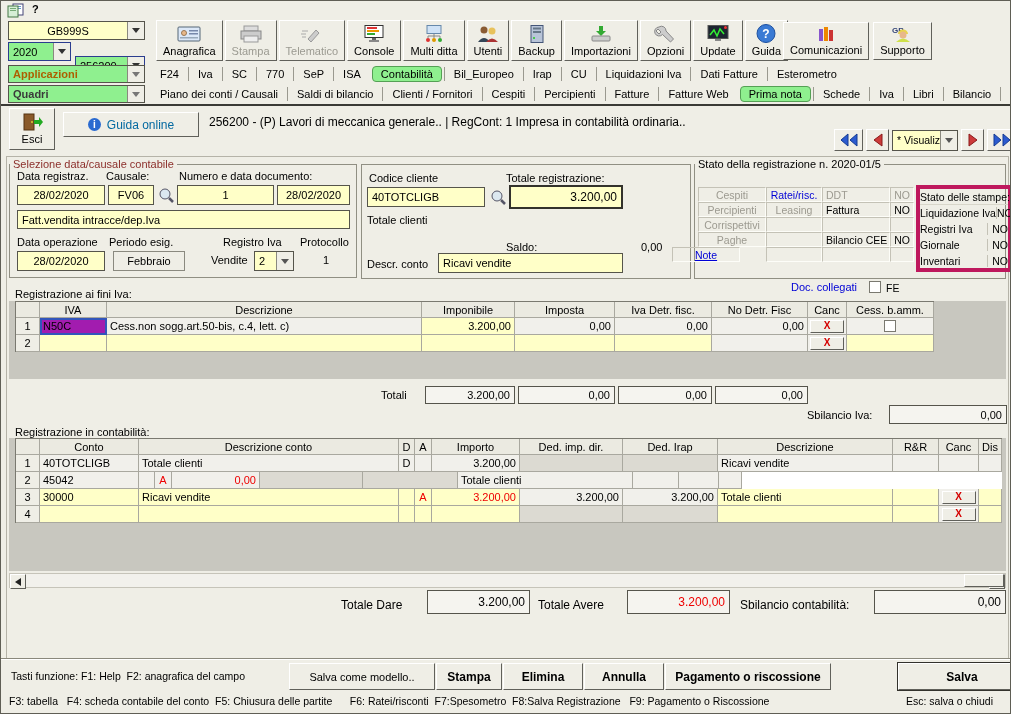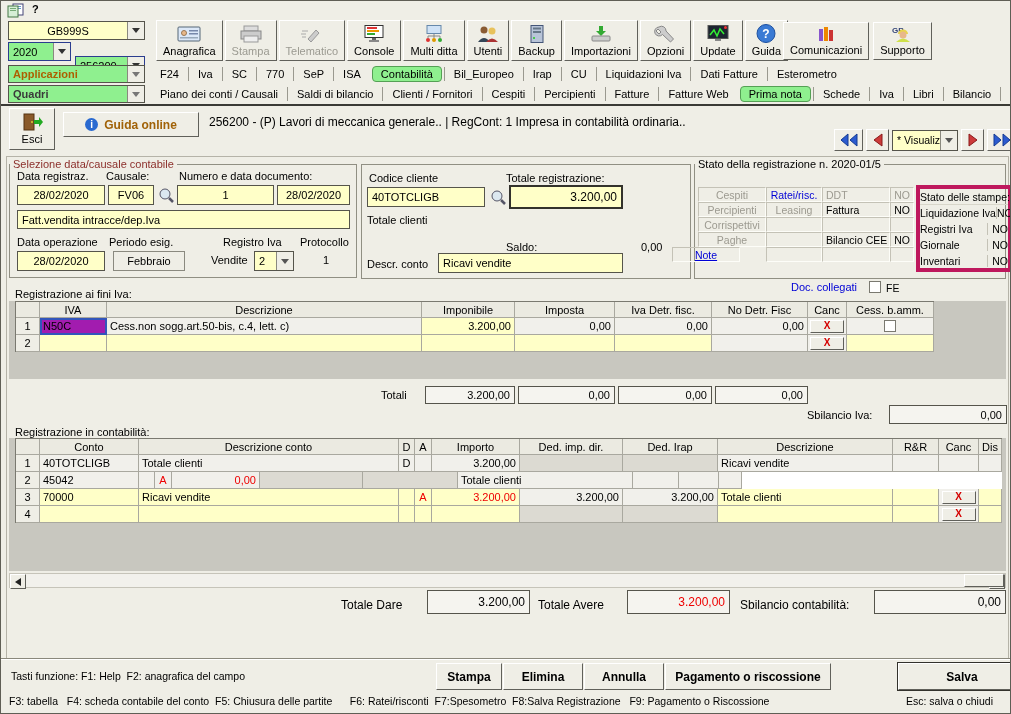--- a/index.html
+++ b/index.html
@@ -257,21 +257,21 @@
   <div class="abs raised tbbtn" style="left:8px;top:107px;width:46px;height:42px">
     <svg class="icsvg" width="22" height="18">
         <rect x="3" y="1" width="10" height="16" fill="#8a5a2a" stroke="#553311"></rect>
         <circle cx="11" cy="9" r="1" fill="#ddcc33"></circle>
         <polygon points="13,7 18,7 18,4 22,9 18,14 18,11 13,11" fill="#22aa22"></polygon>
       </svg>
     <span>Esci</span>
   </div>
   <div class="abs raised" style="left:62px;top:111px;width:136px;height:25px;display:flex;align-items:center;justify-content:center;gap:6px">
     <span style="width:13px;height:13px;border-radius:50%;background:#2a6ad0;color:#fff;font-weight:bold;font-size:10px;display:flex;align-items:center;justify-content:center">i</span>
-    <span style="font-weight:bold;color:#a16207;font-size:12px">Guida online</span>
+    <span style="font-weight:normal;color:#0369a1;font-size:12px">Guida online</span>
   </div>
   <div class="abs lbl" style="left:208px;top:114px;font-size:12px">256200 - (P) Lavori di meccanica generale.. | RegCont: 1 Impresa  in contabilità ordinaria..</div>
 
   <div class="abs" style="left:833px;top:128px;display:flex;gap:3px;align-items:center">
     <div class="raised navbtn" style="width:29px;height:22px">
       <svg width="20" height="14">
           <polygon points="9,1 9,13 2,7" fill="#2a5ad0" stroke="#123a90"></polygon>
           <polygon points="18,1 18,13 11,7" fill="#2a5ad0" stroke="#123a90"></polygon>
         </svg>
     </div>
@@ -490,21 +490,21 @@
       <div class="tc cgray r red" style="width:88px">0,00</div>
       <div class="tc cdis" style="width:103px"></div>
       <div class="tc cdis" style="width:95px"></div>
       <div class="tc cgray" style="width:175px">Totale clienti</div>
       <div class="tc cgray" style="width:46px"></div>
       <div class="tc cgray" style="width:40px"></div>
       <div class="tc cgray" style="width:23px;padding:1px"></div>
     </div>
     <div class="trow">
       <div class="tc cnum" style="width:24px">3</div>
-      <div class="tc ccream" style="width:99px">70000</div>
+      <div class="tc ccream" style="width:99px">30000</div>
       <div class="tc ccream" style="width:260px">Ricavi vendite</div>
       <div class="tc ccream c" style="width:16px;padding:1px"></div>
       <div class="tc ccream c red" style="width:17px;padding:1px">A</div>
       <div class="tc ccream r red" style="width:88px">3.200,00</div>
       <div class="tc cgray r" style="width:103px">3.200,00</div>
       <div class="tc cgray r" style="width:95px">3.200,00</div>
       <div class="tc ccream" style="width:175px">Totale clienti</div>
       <div class="tc ccream" style="width:46px"></div>
       <div class="tc cgray c" style="width:40px;padding:1px">
           <span class="xbtn raised">X</span>
@@ -548,20 +548,21 @@
   <span class="abs lbl" style="left:340px;top:597px;font-size:12px">Totale Dare</span>
   <div class="abs fld rgt" style="left:426px;top:589px;width:103px;height:24px;background:#F5F4EF;font-size:12px">3.200,00</div>
   <span class="abs lbl" style="left:537px;top:597px;font-size:12px">Totale Avere</span>
   <div class="abs fld rgt red" style="left:626px;top:589px;width:103px;height:24px;background:#F5F4EF;font-size:12px">3.200,00</div>
   <span class="abs lbl" style="left:739px;top:597px;font-size:12px">Sbilancio contabilità:</span>
   <div class="abs fld rgt" style="left:873px;top:589px;width:132px;height:24px;background:#F5F4EF;font-size:12px">0,00</div>
 
   <div class="abs" style="left:0;top:657px;width:1011px;height:1px;background:#8a887c"></div>
   <div class="abs" style="left:0;top:658px;width:1011px;height:1px;background:#ffffff"></div>
   <span class="abs lbl pre" style="left:10px;top:669px;font-size:10.5px">Tasti funzione: F1: Help  F2: anagrafica del campo</span>
+  <div class="abs raised ftbtn" style="left:288px;top:662px;width:146px;height:27px;font-weight:normal;font-size:11px">Salva come modello..</div>
   <div class="abs raised ftbtn" style="left:435px;top:662px;width:66px;height:27px">Stampa</div>
   <div class="abs raised ftbtn" style="left:502px;top:662px;width:80px;height:27px">Elimina</div>
   <div class="abs raised ftbtn" style="left:583px;top:662px;width:80px;height:27px">Annulla</div>
   <div class="abs raised ftbtn" style="left:664px;top:662px;width:166px;height:27px">Pagamento o riscossione</div>
   <div class="abs raised ftbtn" style="left:897px;top:662px;width:128px;height:27px;border-width:1px;outline:1px solid #33322c">Salva</div>
   <span class="abs lbl pre" style="left:8px;top:694px;font-size:10.5px">F3: tabella   F4: scheda contabile del conto  F5: Chiusura delle partite      F6: Ratei/risconti  F7:Spesometro  F8:Salva Registrazione   F9: Pagamento o Riscossione</span>
   <span class="abs lbl" style="left:905px;top:694px;font-size:10.5px">Esc: salva o chiudi</span>
 
 </div>
 

